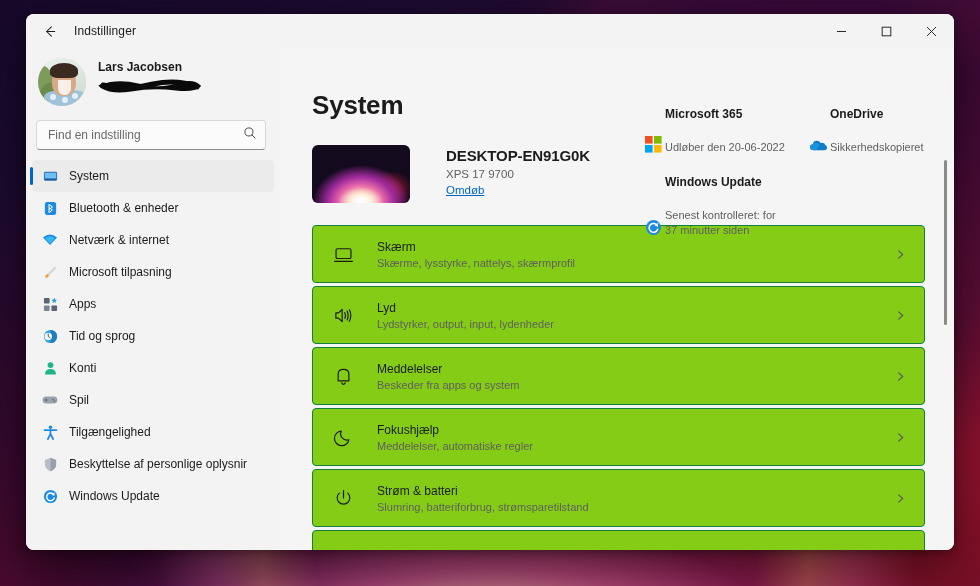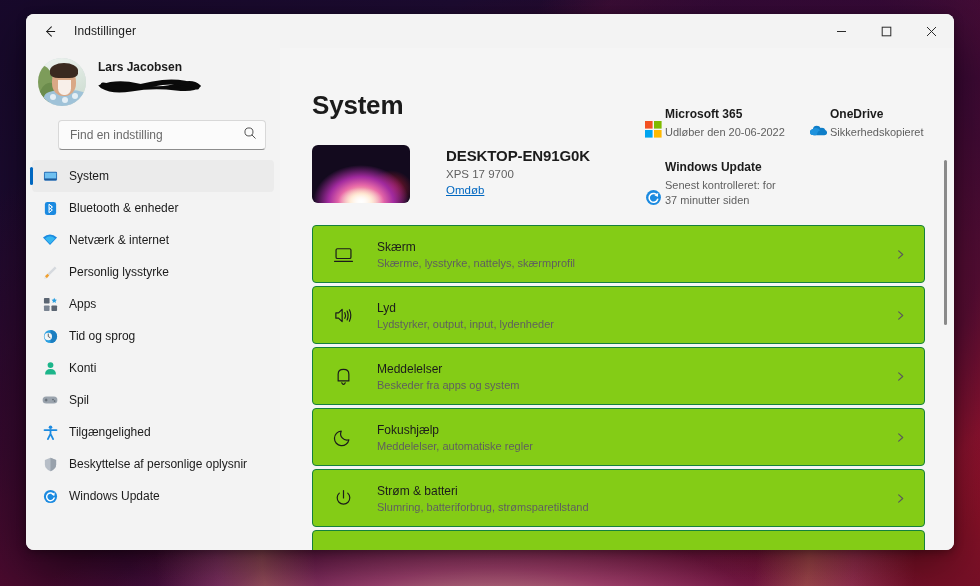--- a/index.html
+++ b/index.html
@@ -144,21 +144,21 @@
   #account-email-redacted .scribble {
     position: absolute; left: 0; top: 0;
     width: 104px; height: 15px;
   }
   #account-email-redacted .hidden-text {
     position: absolute;
     opacity: 0;
     font-size: 11px;
   }
 
-  #search-wrap { padding: 0 14px 10px 32px; }
+  #search-wrap { padding: 0 14px 10px 10px; }
   #search-box {
     height: 30px;
     background: #fbfbfb;
     border: 1px solid #d8d8d8;
     border-bottom-color: #8c8c8c;
     border-radius: 4px;
     display: flex;
     align-items: center;
     padding: 0 8px 0 11px;
   }
@@ -302,21 +302,21 @@
     margin-top: 5px;
   }
   .status-title {
     font-size: 12px;
     font-weight: bold;
     color: #1b1b1b;
   }
   .status-sub {
     font-size: 11px;
     color: #5f5f5f;
-    margin-top: 4px;
+    margin-top: 19px;
     line-height: 1.35;
     max-width: 124px;
   }
 
   
   #rows {
     margin-top: 22px;
     padding-right: 29px;
   }
   .srow {
@@ -474,21 +474,21 @@
         </div>
 
         <div class="nav-item">
           <span class="nav-icon">
             <svg width="15" height="15" viewBox="0 0 16 16">
               <path d="M12.6 1.6 L14.4 3.4 L6.6 11.2 L4.8 9.4 Z" fill="#d5d9de"></path>
               <path d="M4.8 9.4 L6.6 11.2 L4 14 L2 12 Z" fill="#f0a030"></path>
               <path d="M2 12 L4 14 L1.2 14.8 Z" fill="#e0e3e7"></path>
             </svg>
           </span>
-          <span class="nav-label">Personlig lysstyrke</span>
+          <span class="nav-label">Microsoft tilpasning</span>
         </div>
 
         <div class="nav-item">
           <span class="nav-icon">
             <svg width="15" height="15" viewBox="0 0 16 16">
               <rect x="1" y="1" width="6" height="6" rx="0.8" fill="#5b6572"></rect>
               <rect x="1" y="9" width="6" height="6" rx="0.8" fill="#7a8492"></rect>
               <rect x="9" y="9" width="6" height="6" rx="0.8" fill="#5b6572"></rect>
               <path d="M12 0.8 L12.9 2.6 L14.8 3 L13.4 4.4 L13.8 6.3 L12 5.4 L10.2 6.3 L10.6 4.4 L9.2 3 L11.1 2.6 Z" fill="#2a9fe0"></path>
             </svg>

